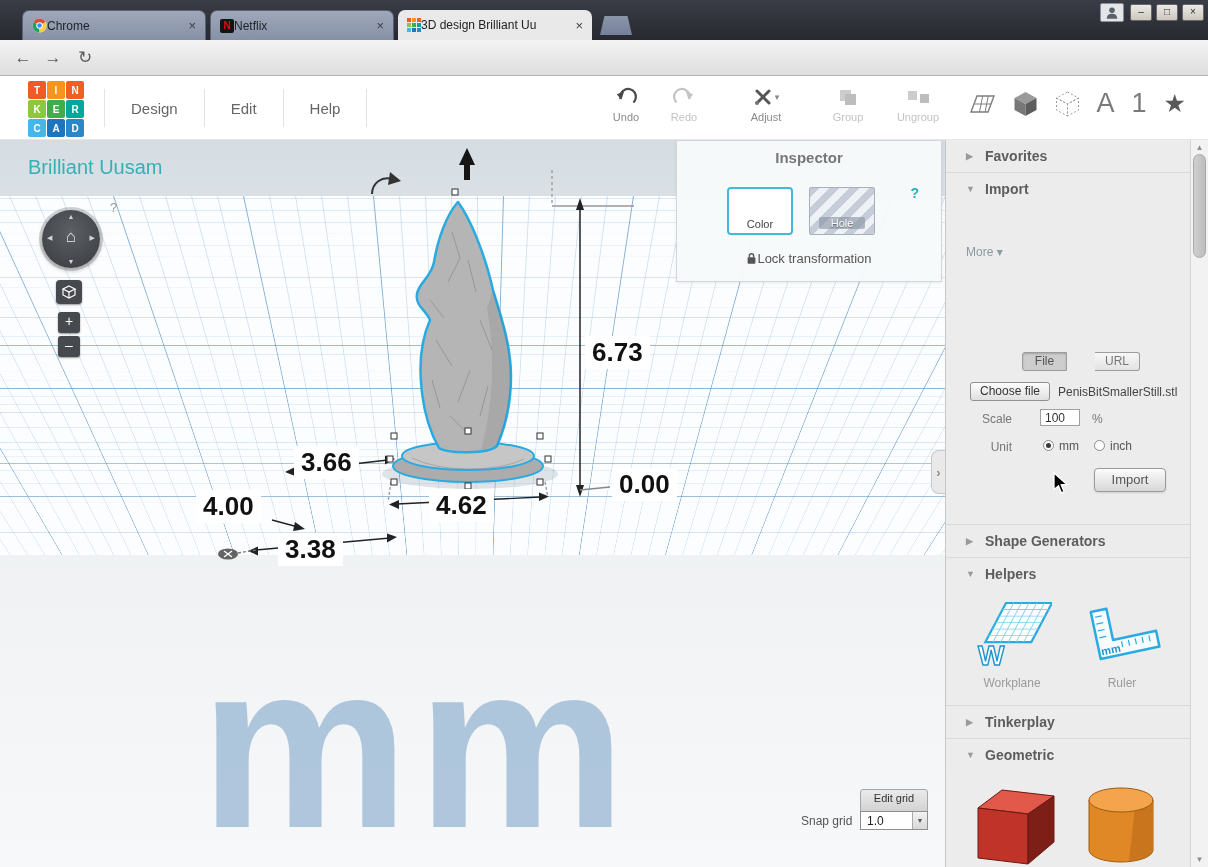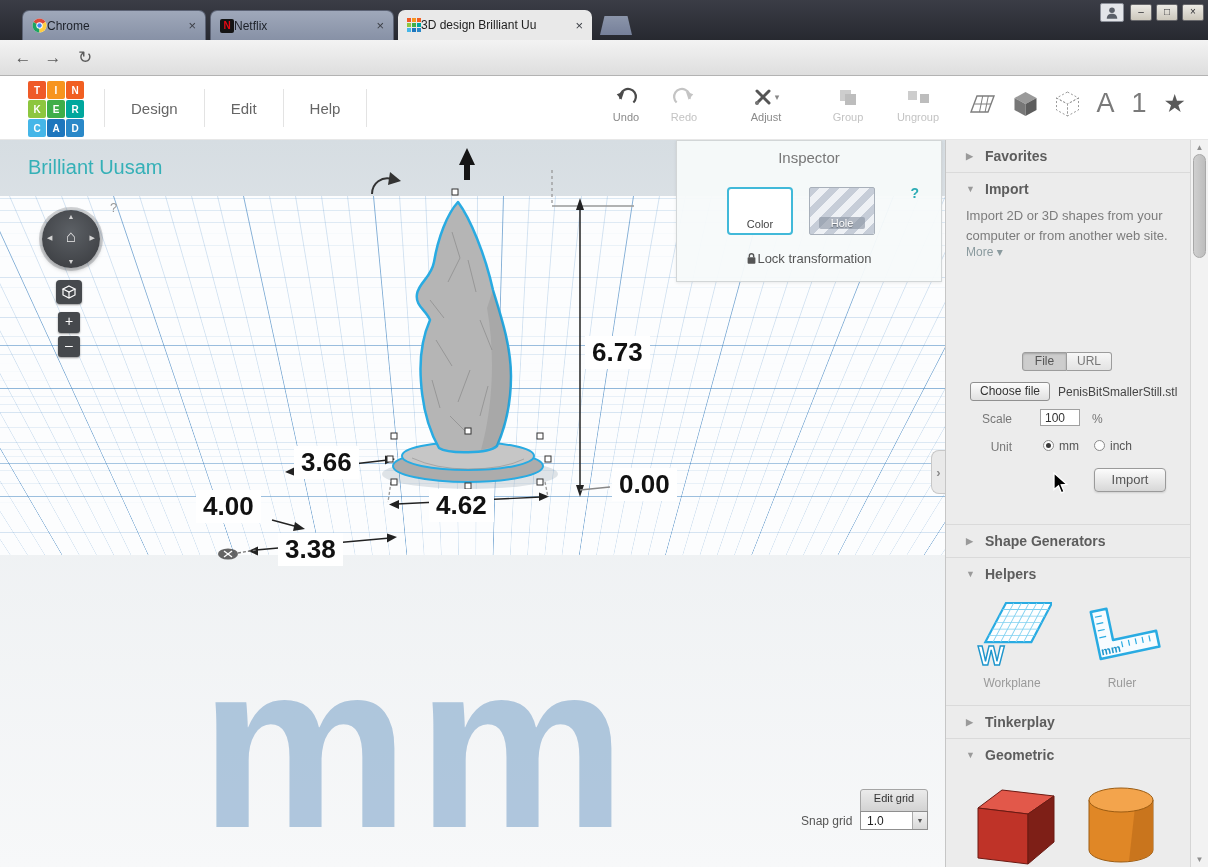--- a/index.html
+++ b/index.html
@@ -114,21 +114,21 @@
   .snap-value { flex:1; padding-left:6px; }
   .snap-caret { width:15px; height:100%; background:linear-gradient(#f2f2f2,#d8d8d8);
     border-left:1px solid #aaa; font-size:7px; color:#555; display:flex; align-items:center; justify-content:center; }
   .collapse-handle { position:absolute; left:931px; top:310px; width:14px; height:44px;
     background:#e9e9e9; border:1px solid #c8c8c8; border-right:none; border-radius:8px 0 0 8px;
     display:flex; align-items:center; justify-content:center; color:#8a8a8a; font-size:13px; font-weight:bold; }
 
   
   .inspector { position:absolute; left:676px; top:0; width:266px; height:142px;
     background:rgba(247,250,250,0.95); border:1px solid #d2d6d7; box-shadow:0 1px 3px rgba(0,0,0,.08); }
-  .insp-title { text-align:center; margin-top:8px; font-size:15px; color:#777; }
+  .insp-title { text-align:center; margin-top:8px; font-size:15px; color:#777;font-weight:bold; }
   .color-btn { position:absolute; left:50px; top:46px; width:66px; height:48px; background:#fff;
     border:2px solid #41b9d9; border-radius:4px; }
   .color-btn .lbl { position:absolute; bottom:3px; width:100%; text-align:center; font-size:11px; color:#444; }
   .hole-btn { position:absolute; left:132px; top:46px; width:66px; height:48px;
     border:1px solid #a8b0ba; border-radius:2px;
     background:repeating-linear-gradient(135deg,#c6cdd8 0 7px,#eef1f5 7px 14px); }
   .hole-btn .lbl { position:absolute; left:9px; right:9px; bottom:5px; font-size:11px; color:#fff;
     text-align:center; background:rgba(135,145,160,.6); border-radius:2px; text-shadow:0 1px 1px rgba(0,0,0,.4); }
   .insp-help { position:absolute; right:22px; top:44px; color:#2bacb5; font-weight:bold; font-size:14px; }
   .lock-row { position:absolute; left:0; right:0; top:110px; display:flex; align-items:center;
@@ -137,21 +137,21 @@
   
   .sidebar { position:absolute; left:945px; top:140px; width:245px; height:727px; background:#ececec;
     border-left:1px solid #c6c6c6; overflow:hidden; font-size:13px; color:#7c7c7c; }
   .shead { position:absolute; left:0; width:100%; height:32px; display:flex; align-items:center;
     gap:9px; padding-left:20px; font-size:14px; font-weight:bold; color:#5d5d5d;
     border-top:1px solid #dadada; }
   .shead .tri { font-size:9px; color:#9a9a9a; width:10px; }
   .intro { position:absolute; left:20px; top:66px; width:210px; line-height:1.5; }
   .more { position:absolute; left:20px; top:105px; font-size:12px; color:#8a9a9e; }
   .note { position:absolute; left:30px; top:122px; width:196px; line-height:1.45; }
-  .seg { position:absolute; left:76px; top:212px; display:flex; }
+  .seg { position:absolute; left:76px; top:212px; display:flex;gap:28px; }
   .seg-btn { width:45px; height:19px; font-size:12px; color:#555; text-align:center; line-height:17px;
     border:1px solid #9c9c9c; }
   .seg-btn.file { background:#cdcdcd; border-radius:3px 0 0 3px; box-shadow:inset 0 1px 2px rgba(0,0,0,.2); }
   .seg-btn.url { background:linear-gradient(#f7f7f7,#e3e3e3); border-left:none; border-radius:0 3px 3px 0; color:#777; }
   .choose-btn { position:absolute; left:24px; top:242px; height:19px; padding:0 9px; font-size:12px;
     color:#333; background:linear-gradient(#fdfdfd,#e0e0e0); border:1px solid #909090; border-radius:3px;
     line-height:17px; }
   .filename { position:absolute; left:112px; top:245px; font-size:12px; color:#444; }
   .flabel { position:absolute; left:20px; width:46px; text-align:right; font-size:12px; color:#777; }
   .scale-input { position:absolute; left:94px; top:269px; width:40px; height:17px; border:1px solid #a0a0a0;
@@ -471,21 +471,20 @@
 <div class="sidebar">
   <div class="shead" style="top:0;border-top:none;">
     <span class="tri">▶</span>
     <span>Favorites</span>
   </div>
   <div class="shead" style="top:32px;">
     <span class="tri">▼</span>
     <span>Import</span>
   </div>
 
-  <div class="intro">Import 2D or 3D shapes from your computer or from another web site.</div>
   <div class="more">More ▾</div>
 
   <div class="seg">
     <div class="seg-btn file">File</div>
     <div class="seg-btn url">URL</div>
   </div>
 
   <div class="choose-btn">Choose file</div>
   <div class="filename">PenisBitSmallerStill.stl</div>
 

